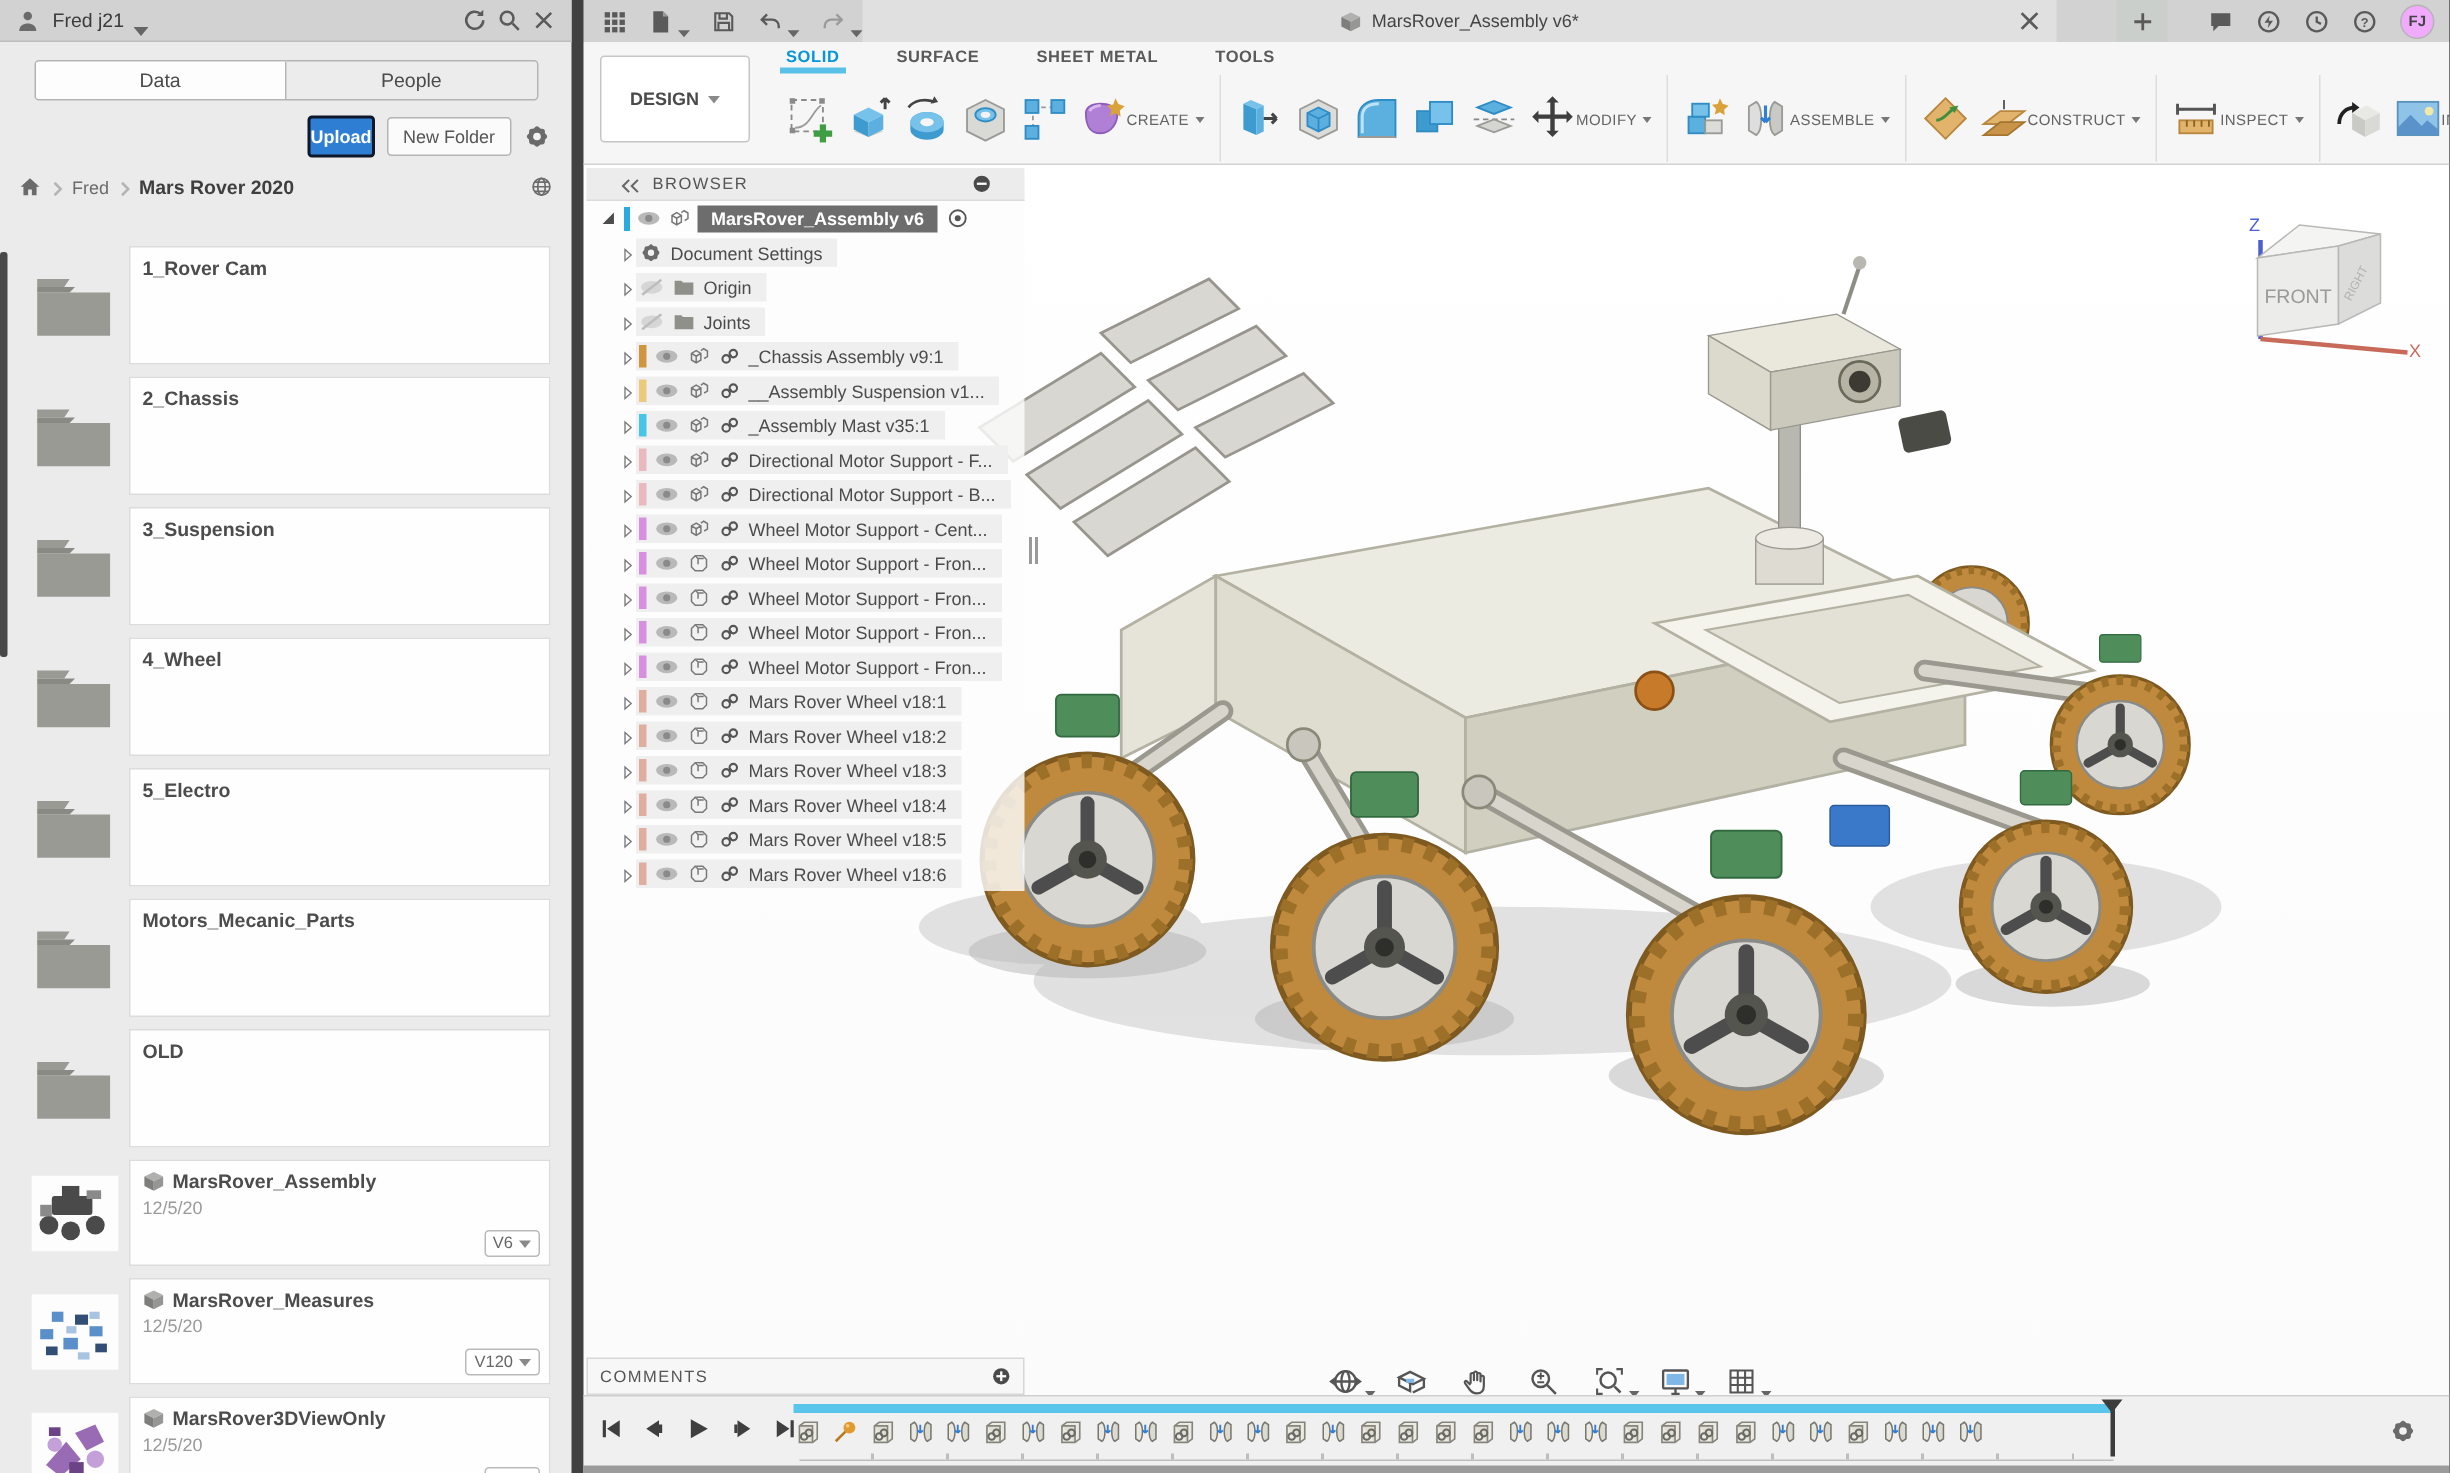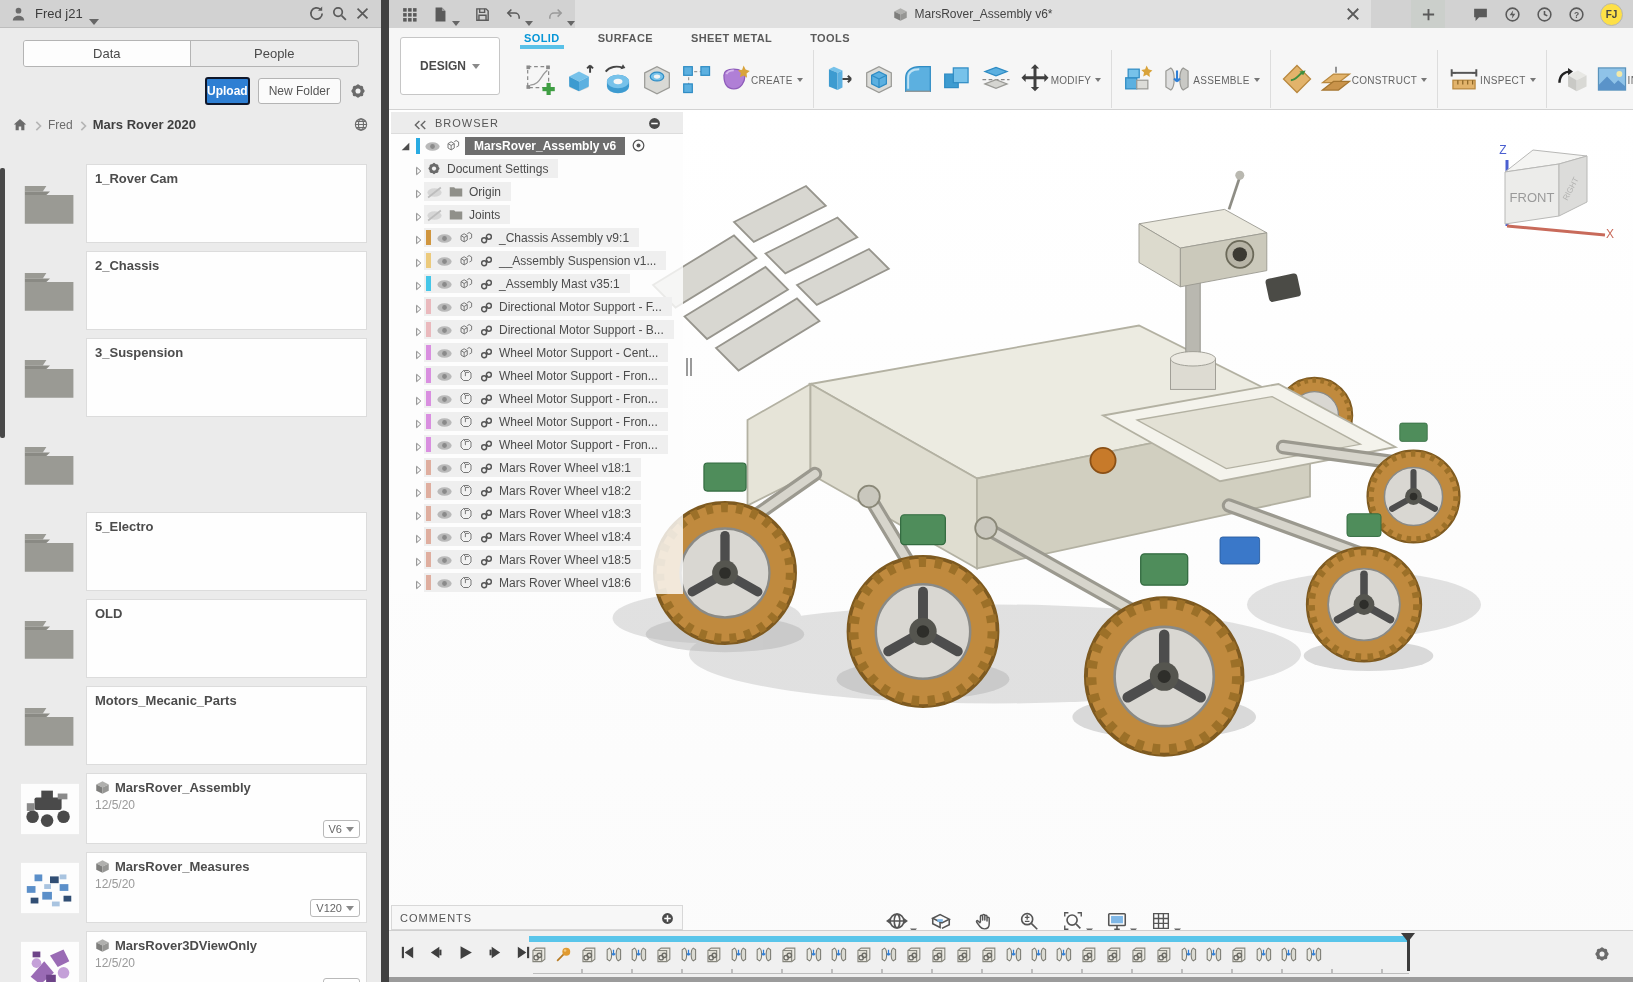--- a/index.html
+++ b/index.html
@@ -53,21 +53,21 @@
   .ts-left { position:absolute; left:12px; top:0; height:28px; display:flex; align-items:center; gap:14px; }
   .ts-ic { width:17px; height:17px; display:inline-block; }
   .ts-group { display:flex; align-items:center; gap:3px; }
   .ts-caret { width:8px; height:5px; display:inline-block; }
   .doc-tab { position:absolute; left:186px; top:0; width:796px; height:28px; background:#e0e0e0; display:flex; align-items:center; justify-content:center; gap:6px; }
   .doc-title { font-size:12px; color:#444; }
   .doc-close { position:absolute; left:955px; top:5px; width:18px; height:18px; }
   .tab-plus { position:absolute; left:1022px; top:0; width:34px; height:28px; background:#cbcfcb; display:flex; align-items:center; justify-content:center; }
   .tab-plus .ts-ic { width:15px; height:15px; }
   .ts-right { position:absolute; right:10px; top:0; height:28px; display:flex; align-items:center; gap:15px; }
-  .avatar { width:23px; height:23px; border-radius:50%; background:#fde047; border:1px solid #b5b5b5; font-size:10px; font-weight:bold; color:#444; display:flex; align-items:center; justify-content:center; }
+  .avatar { width:23px; height:23px; border-radius:50%; background:#f0abfc; border:1px solid #b5b5b5; font-size:10px; font-weight:bold; color:#444; display:flex; align-items:center; justify-content:center; }
 
   
   .ribbon { height:82px; background:#f6f6f6; border-bottom:1px solid #d2d2d2; position:relative; flex:none; }
   .design-box { position:absolute; left:11px; top:9px; width:100px; height:58px; background:#fff; border:1px solid #c6c6c6; border-radius:3px; display:flex; align-items:center; justify-content:center; gap:6px; font-size:12px; font-weight:bold; color:#4a4a4a; }
   .rtabs { position:absolute; left:135px; top:4px; display:flex; gap:38px; }
   .rtab { font-size:11px; font-weight:bold; color:#5a5a5a; letter-spacing:.4px; position:relative; padding-bottom:5px; }
   .rtab.active { color:#0696d7; }
   .rtab.active::after { content:""; position:absolute; left:-4px; right:-4px; bottom:0; height:4px; background:#59c1e8; }
   .rib-sections { position:absolute; left:125px; top:22px; display:flex; height:58px; }
   .rib-sec { display:flex; align-items:center; justify-content:flex-start; padding:0 10px; border-right:1px solid #ddd; }
@@ -233,20 +233,23 @@
             </div>
 
             <div class="list-item">
               <div class="item-iconzone">
                 <span class="folder-glyph"><svg viewBox="0 0 60 48" width="100%" height="100%">
                     <path d="M2 10h20l4-6H2z" fill="#9a9a94"></path>
                     <path d="M2 14h54v32H2z" fill="#9a9a94"></path>
                     <path d="M2 14h24l4-4H2z" fill="#8a8a84"></path>
                   </svg></span>
               </div>
+              <div class="item-card">
+                <div class="folder-name">4_Wheel</div>
+              </div>
             </div>
 
             <div class="list-item">
               <div class="item-iconzone">
                 <span class="folder-glyph"><svg viewBox="0 0 60 48" width="100%" height="100%">
                     <path d="M2 10h20l4-6H2z" fill="#9a9a94"></path>
                     <path d="M2 14h54v32H2z" fill="#9a9a94"></path>
                     <path d="M2 14h24l4-4H2z" fill="#8a8a84"></path>
                   </svg></span>
               </div>
@@ -257,34 +260,34 @@
 
             <div class="list-item">
               <div class="item-iconzone">
                 <span class="folder-glyph"><svg viewBox="0 0 60 48" width="100%" height="100%">
                     <path d="M2 10h20l4-6H2z" fill="#9a9a94"></path>
                     <path d="M2 14h54v32H2z" fill="#9a9a94"></path>
                     <path d="M2 14h24l4-4H2z" fill="#8a8a84"></path>
                   </svg></span>
               </div>
               <div class="item-card">
-                <div class="folder-name">OLD</div>
+                <div class="folder-name">Motors_Mecanic_Parts</div>
               </div>
             </div>
 
             <div class="list-item">
               <div class="item-iconzone">
                 <span class="folder-glyph"><svg viewBox="0 0 60 48" width="100%" height="100%">
                     <path d="M2 10h20l4-6H2z" fill="#9a9a94"></path>
                     <path d="M2 14h54v32H2z" fill="#9a9a94"></path>
                     <path d="M2 14h24l4-4H2z" fill="#8a8a84"></path>
                   </svg></span>
               </div>
               <div class="item-card">
-                <div class="folder-name">Motors_Mecanic_Parts</div>
+                <div class="folder-name">OLD</div>
               </div>
             </div>
           </div>
         <div>
 
             <div class="list-item file-item">
               <div class="item-iconzone">
                 <span class="thumb"><svg viewBox="0 0 60 52" width="100%" height="100%">
                     <rect x="0" y="0" width="60" height="52" fill="#fdfdfd"></rect>
                     <g fill="#4a4a4a">

